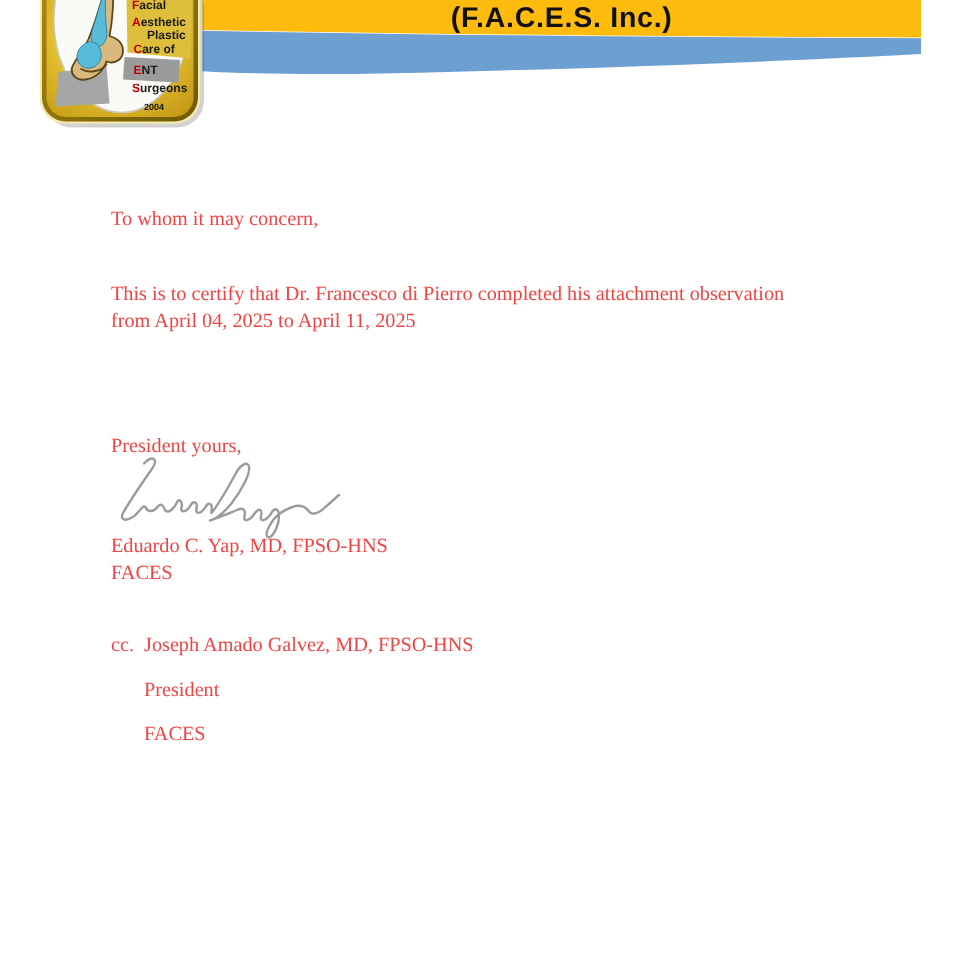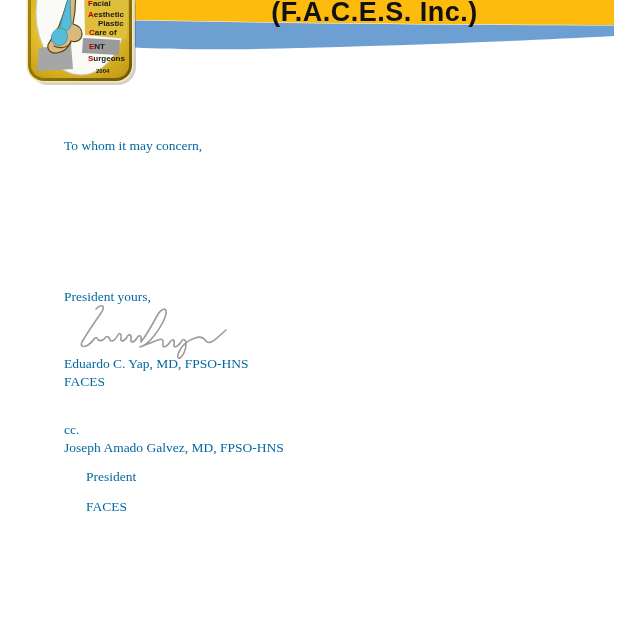--- a/index.html
+++ b/index.html
@@ -9,33 +9,33 @@
     -webkit-font-smoothing:antialiased;
   }
   .page{position:relative;width:640px;height:640px;overflow:hidden;background:#fff;}
 
   
   .header-svg{position:absolute;left:0;top:0;}
   .banner-title{
     position:absolute;left:135px;top:1px;width:479px;
     text-align:center;
     font-family:"Liberation Sans", sans-serif;
-    font-weight:bold;font-size:27px;line-height:23px;
+    font-weight:bold;font-size:19px;line-height:23px;
     letter-spacing:0.5px;color:#111111;
   }
   .logo-svg{position:absolute;left:26px;top:-18px;}
 
   
   .letter-text{
-    position:absolute;left:64px;
-    font-size:13.5px;line-height:17.5px;color:#0369a1;
+    position:absolute;left:74px;
+    font-size:13.5px;line-height:17.5px;color:#ef4444;
     white-space:nowrap;
   }
   .sig-svg{position:absolute;left:74px;top:299px;}
-  .cc-row{display:flex;flex-direction:column;}
+  .cc-row{display:flex;}
   .cc-label{width:22px;}
   .cc-indent{margin-left:22px;margin-top:12px;}
 </style>
 </head>
 <body>
 
 <div class="page">
 
   <svg class="header-svg" width="640" height="60" viewBox="0 0 640 60">
     <path d="M135,0 H614 V25 C480,24.5 320,23.5 135,20 Z" fill="#FDBB0D"></path>
@@ -87,20 +87,24 @@
       <text x="72" y="44"><tspan fill="#C00000"></tspan><tspan>Plastic</tspan></text>
       <text x="63" y="53"><tspan fill="#C00000">C</tspan><tspan>are of</tspan></text>
       <text x="63" y="67"><tspan fill="#C00000">E</tspan><tspan>NT</tspan></text>
       <text x="62" y="79"><tspan fill="#C00000">S</tspan><tspan>urgeons</tspan></text>
       <text x="70" y="91" font-size="6">2004</text>
     </g>
   </svg>
 
   <div class="letter-text" style="top:137px">To whom it may concern,</div>
 
+  <div class="letter-text" style="top:187px">
+    <div>This is to certify that Dr. Francesco di Pierro completed his attachment observation</div>
+    <div>from April 04, 2025 to April 11, 2025</div>
+  </div>
 
 
   <div class="letter-text" style="top:288px">President yours,</div>
 
   <svg class="sig-svg" width="168" height="64" viewBox="0 0 168 64">
     <path d="M22,10 C28,4 32,7 27,14 C20,24 12,36 8,43 C6,47 9,49 14,46 C19,43 21,37 23,39 C24,42 28,43 31,39 C33,36 35,38 36,41 C38,44 42,40 44,36 C45,33 48,35 47,39 C46,43 50,43 53,38 C55,34 58,36 57,40 C56,44 60,44 63,39 C65,35 68,37 67,41 L67,43 C71,38 77,28 83,17 C86,11 91,8 92,12 C93,17 87,28 80,37 C75,43 70,47 66,48 C72,46 79,43 84,41 C88,39 90,41 89,45 C88,49 92,49 96,43 C99,39 101,41 100,45 C99,49 103,49 107,43 C109,39 112,40 112,45 C112,51 109,57 106,59 C103,60 103,56 106,51 C109,45 115,41 121,39 C126,37 130,39 132,42 C134,45 139,43 143,39 L152,31" fill="none" stroke="#9B9B9B" stroke-width="1.6" stroke-linecap="round" stroke-linejoin="round"></path>
   </svg>
 
   <div class="letter-text" style="top:355px">
     <div>Eduardo C. Yap, MD, FPSO-HNS</div>

